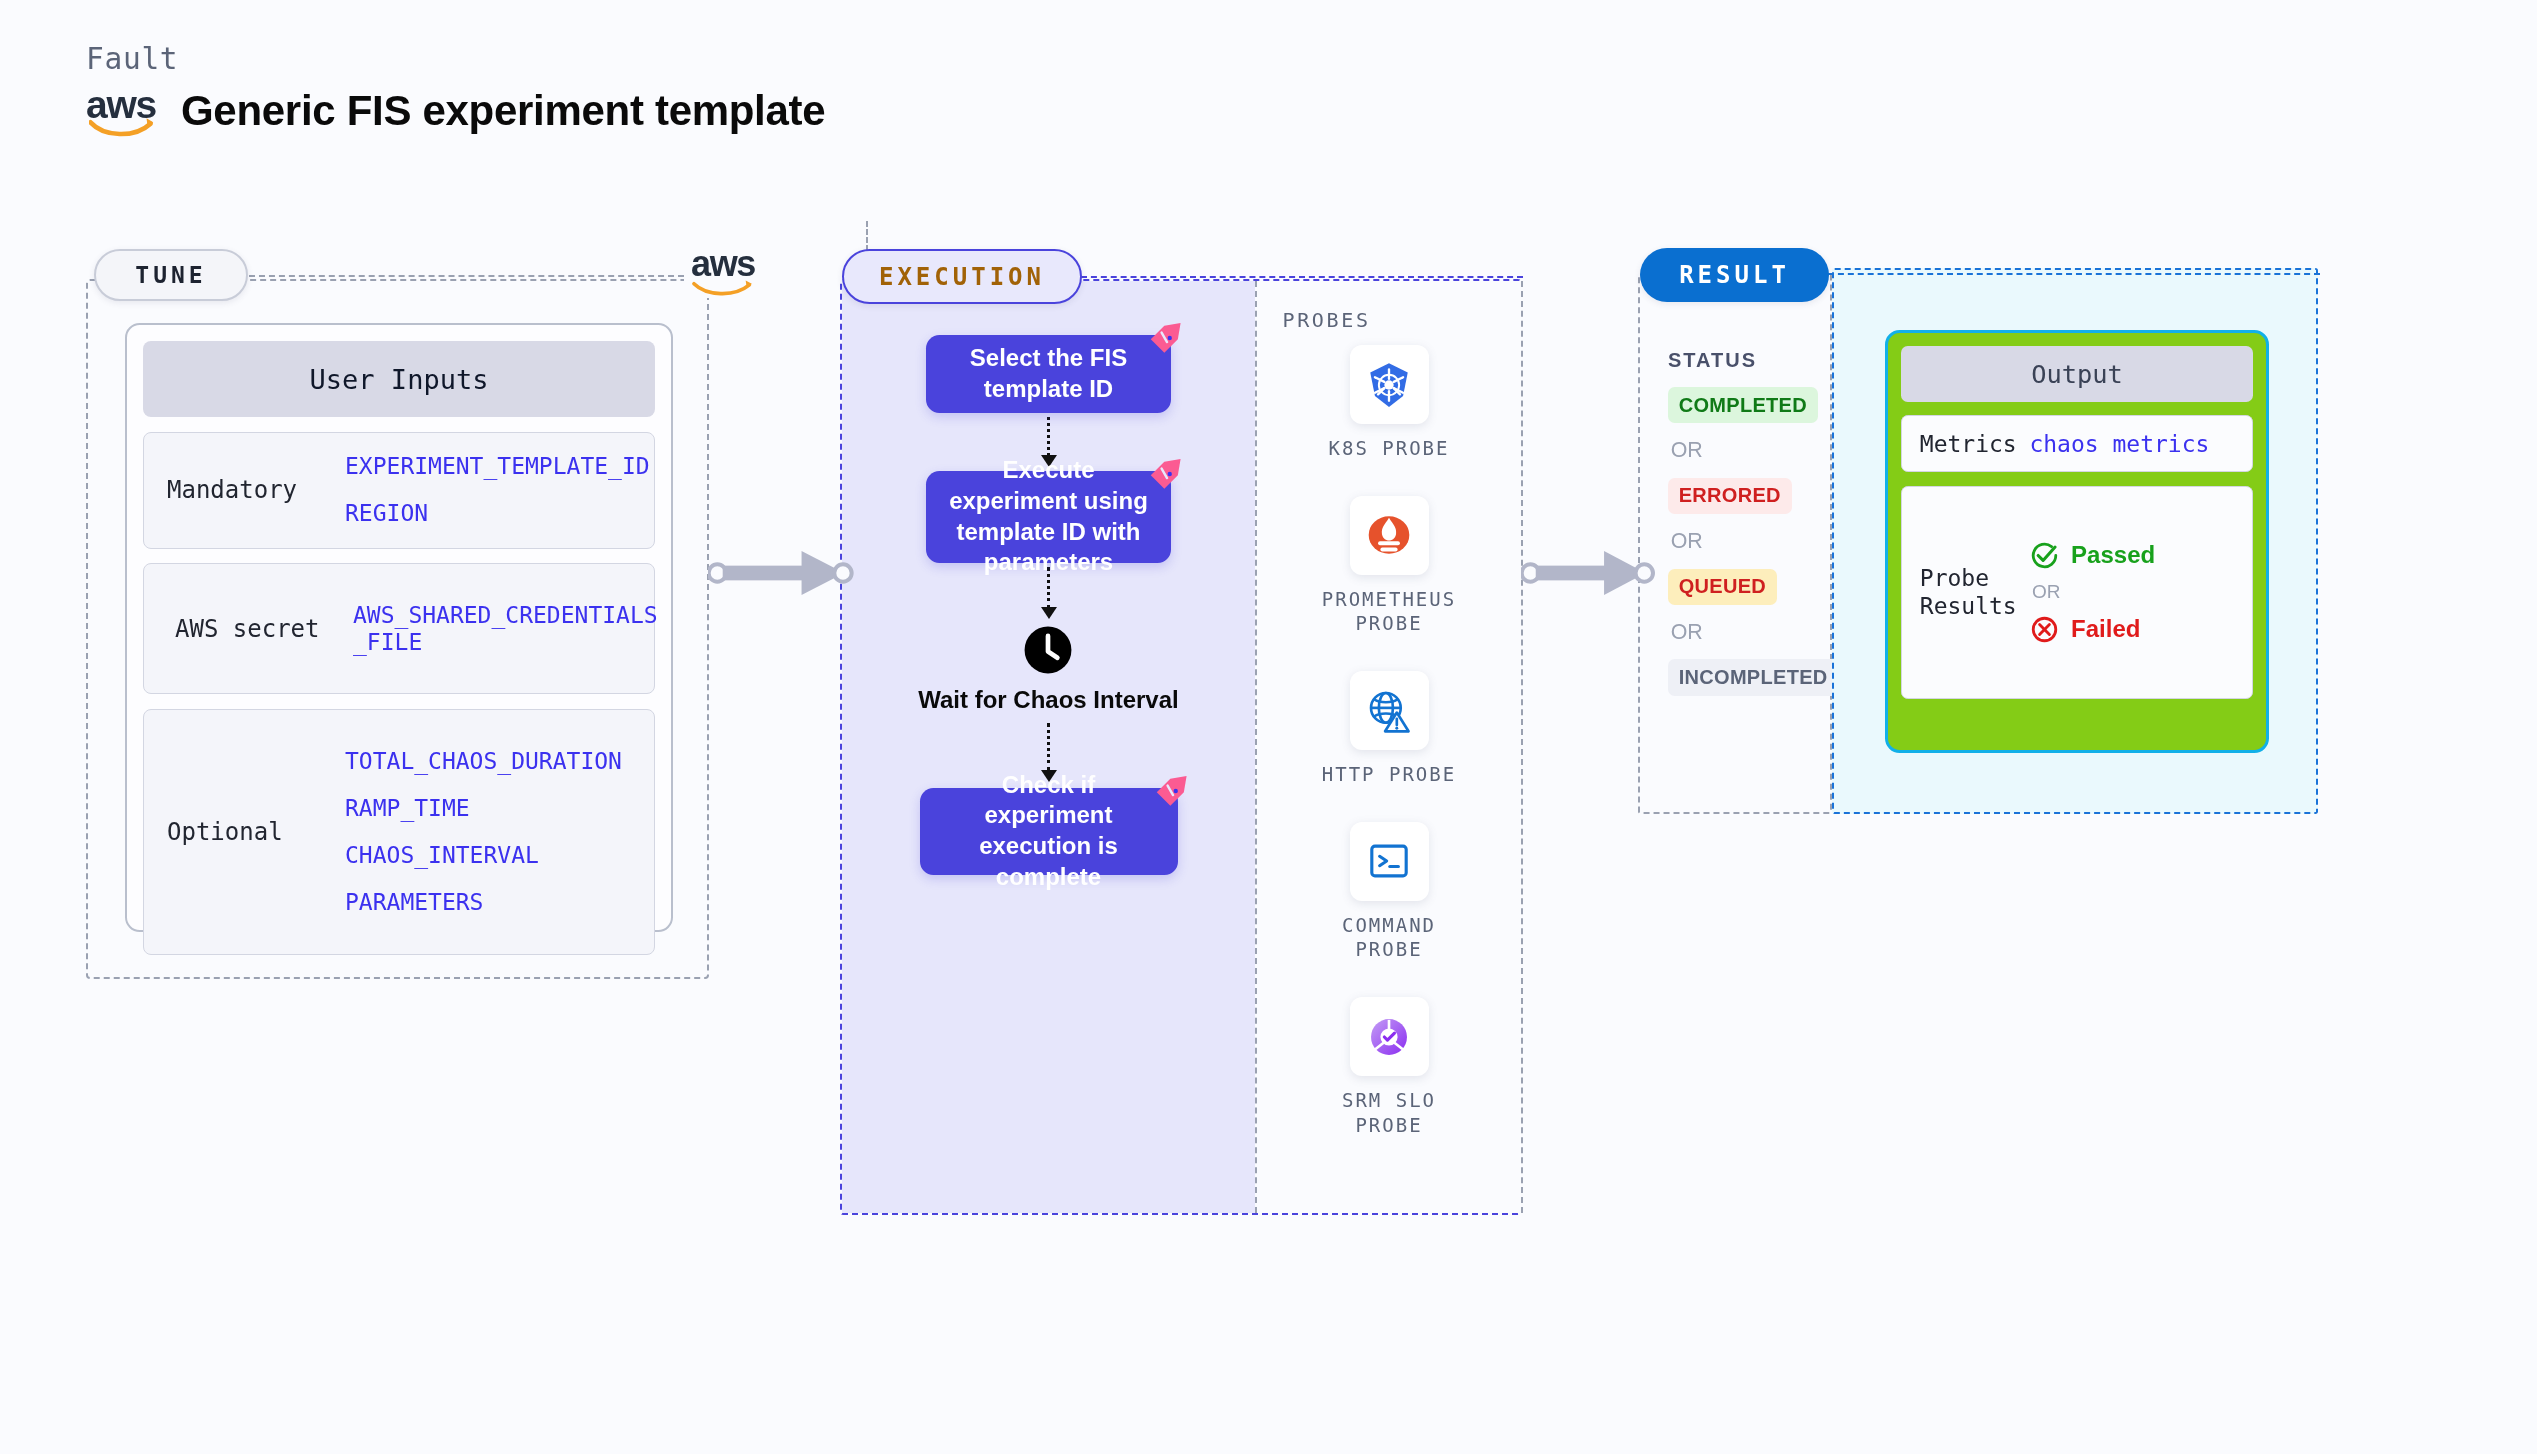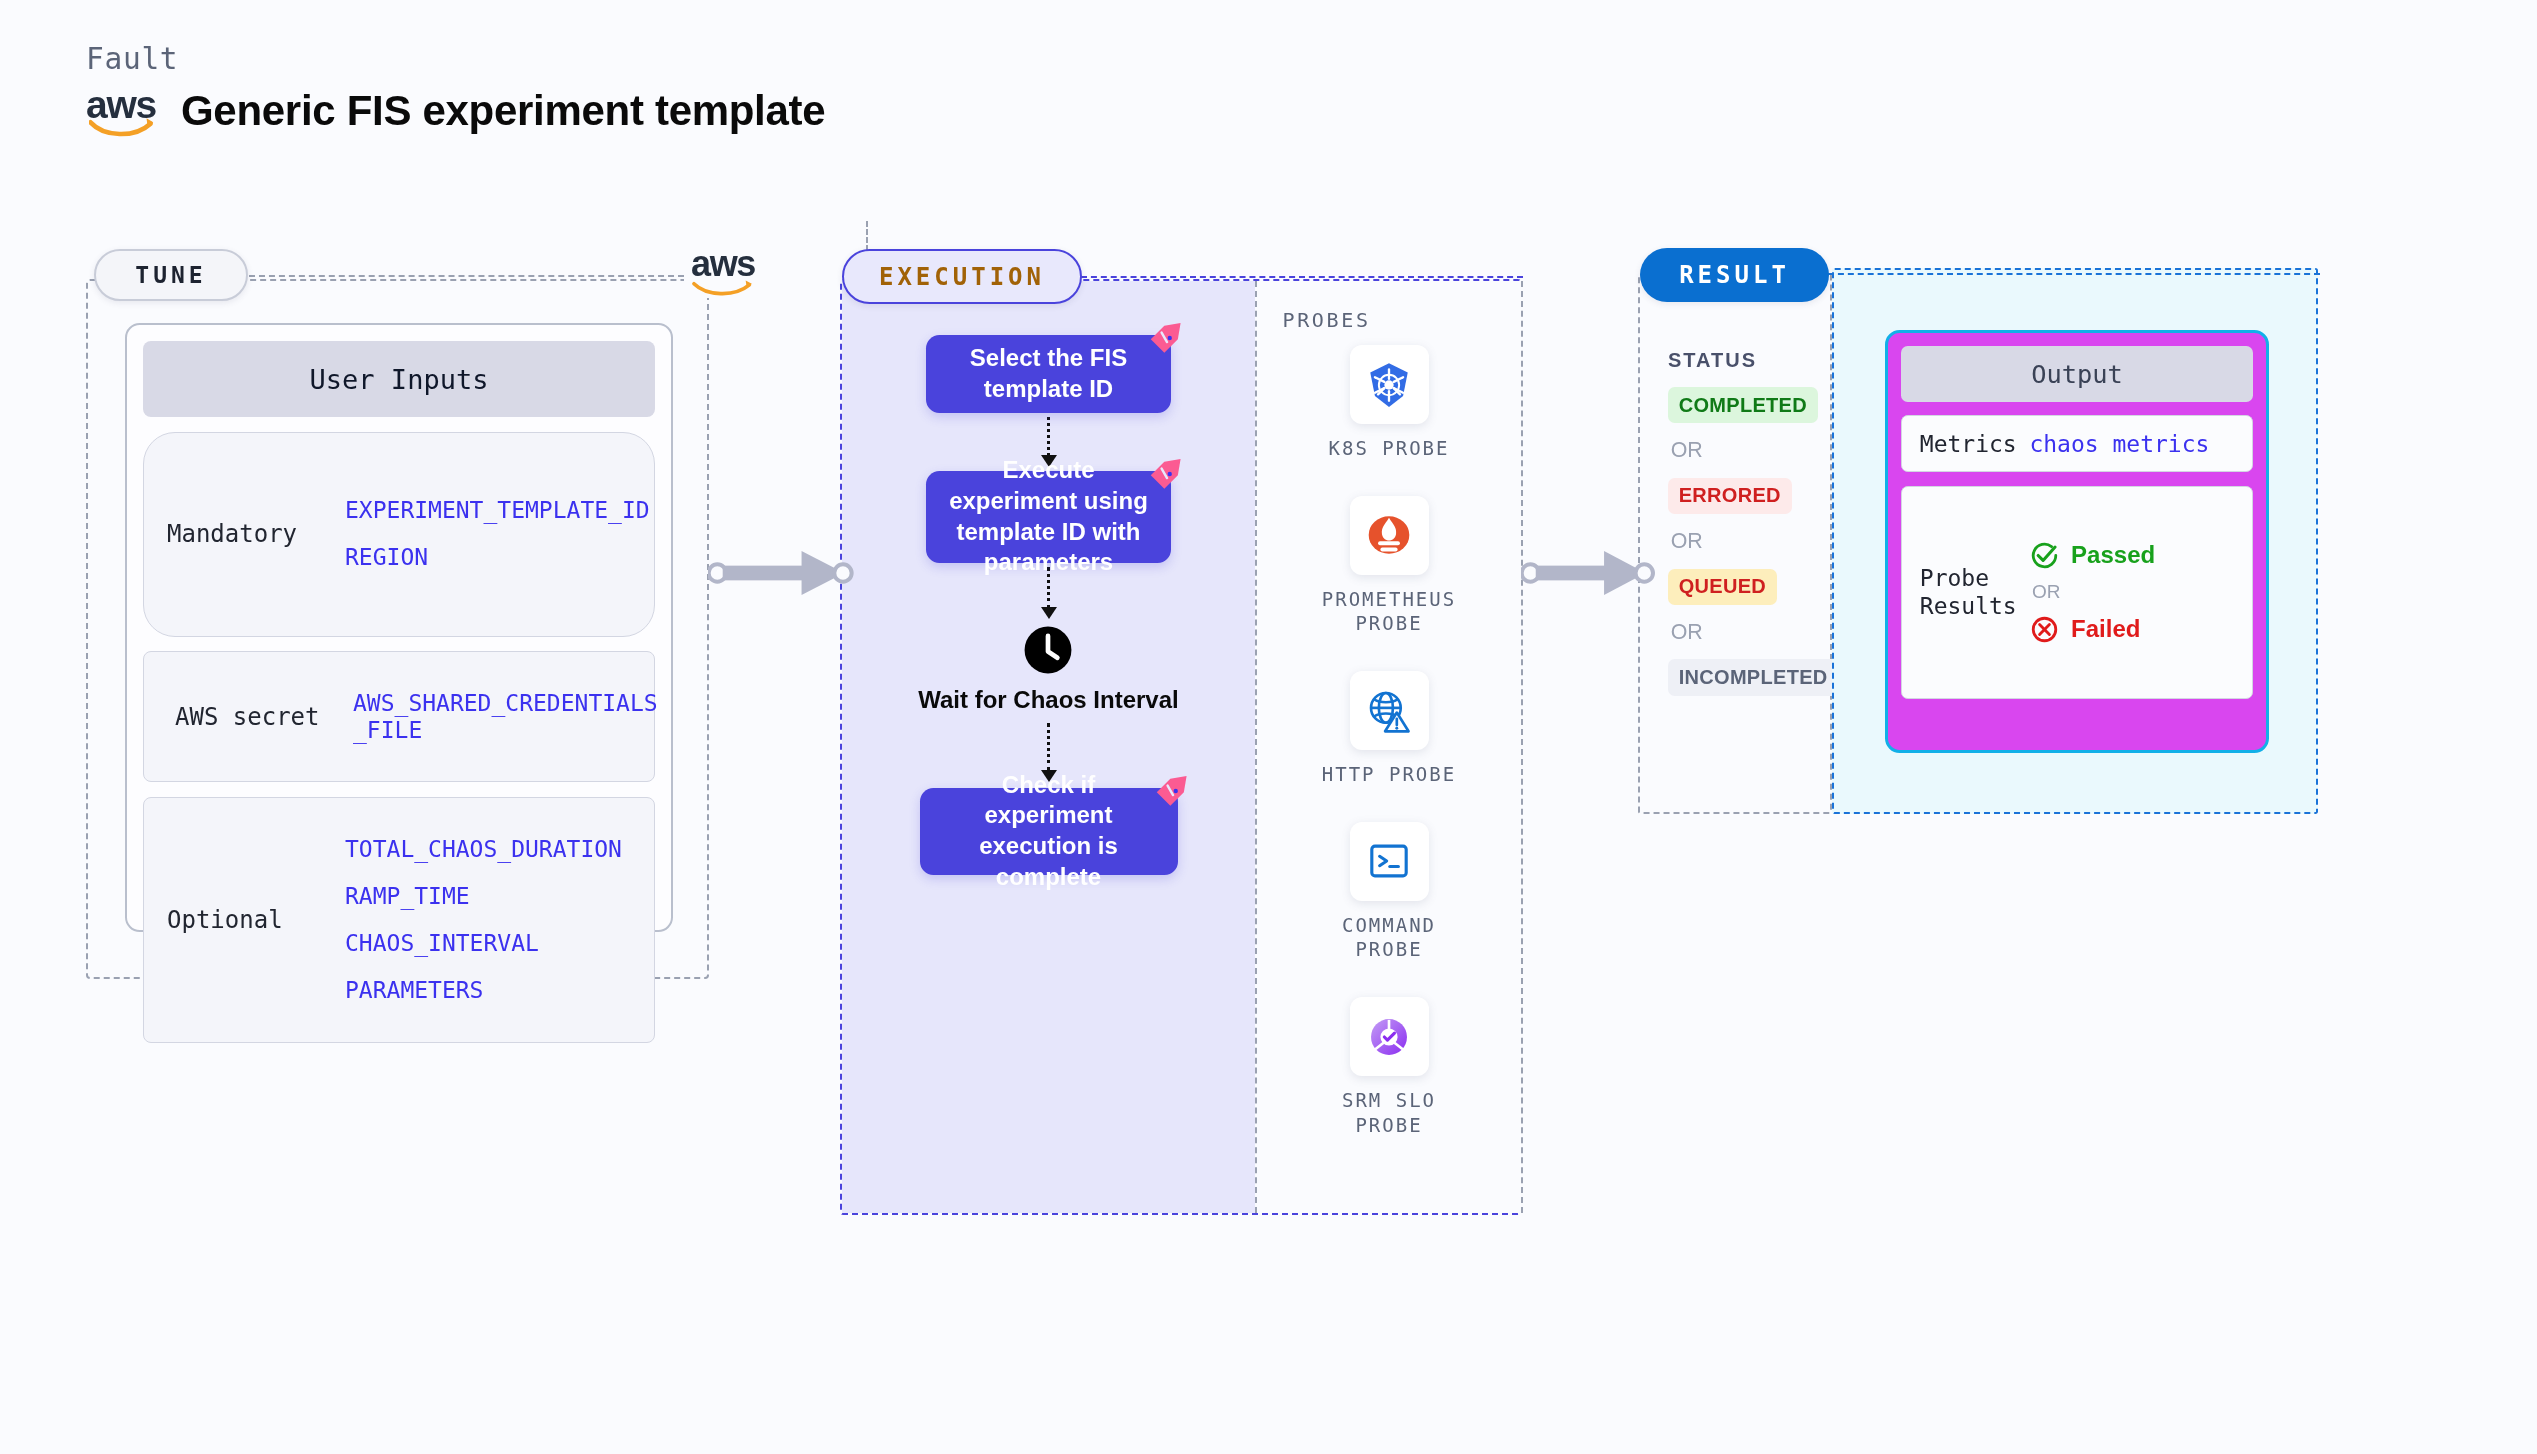--- a/index.html
+++ b/index.html
@@ -61,21 +61,21 @@
   }
   .io-key {
     width: 201px; padding-left: 23px; flex: none;
     font-family: "DejaVu Sans Mono", monospace; font-size: 24px; color: #212530; line-height: 1.25;
   }
   .io-vals { display: flex; flex-direction: column; gap: 20px; }
   .io-val {
     font-family: "DejaVu Sans Mono", monospace; font-size: 23px;
     color: #3b31ef; line-height: 1.18; font-weight: 500;
   }
-  .row-mandatory { height: 205px; border-radius: 32px; }
+  .row-mandatory { height: 117px; }
   .row-secret    { height: 131px; padding-left: 8px; }
   .row-optional  { height: 246px; }
 
   
   .exec-panel {
     position: absolute; left: 840px; top: 279px; width: 681px; height: 936px;
     border: 2.7px dashed #4a43dc; border-radius: 3.3px; background: transparent;
   }
   .exec-bg {
     position: absolute; left: 0; top: 0; width: 413px; height: 100%;
@@ -171,21 +171,21 @@
     align-self: flex-start;
   }
   .b-completed   { background: #dcf6dd; color: #107a17; }
   .b-errored     { background: #fdeaea; color: #cf2020; }
   .b-queued      { background: #fdeebc; color: #cf2020; }
   .b-incompleted { background: #eef0f6; color: #5b6478; }
   .or-text { font-size: 21.4px; color: #9aa1b1; margin: 14.7px 0 14.7px 2.7px; }
 
   .output-card {
     position: absolute; left: 51px; top: 60px; width: 384px; height: 423px;
-    background: #d946ef; border: 3.3px solid #12b0e8; border-radius: 14.7px;
+    background: #84cc16; border: 3.3px solid #12b0e8; border-radius: 14.7px;
   }
   .out-header {
     margin: 13.4px 13.4px 0 13.4px; height: 56px; background: #d8d9e6; border-radius: 6.7px;
     display: flex; align-items: center; justify-content: center;
     font-family: "DejaVu Sans Mono", monospace; font-size: 25.4px; color: #3a4256;
   }
   .out-row {
     margin: 13.4px 13.4px 0 13.4px; background: #fbfcfe; border: 1.3px solid #d3d6e2;
     border-radius: 6.7px; display: flex; align-items: center; padding: 13.4px 0;
   }

